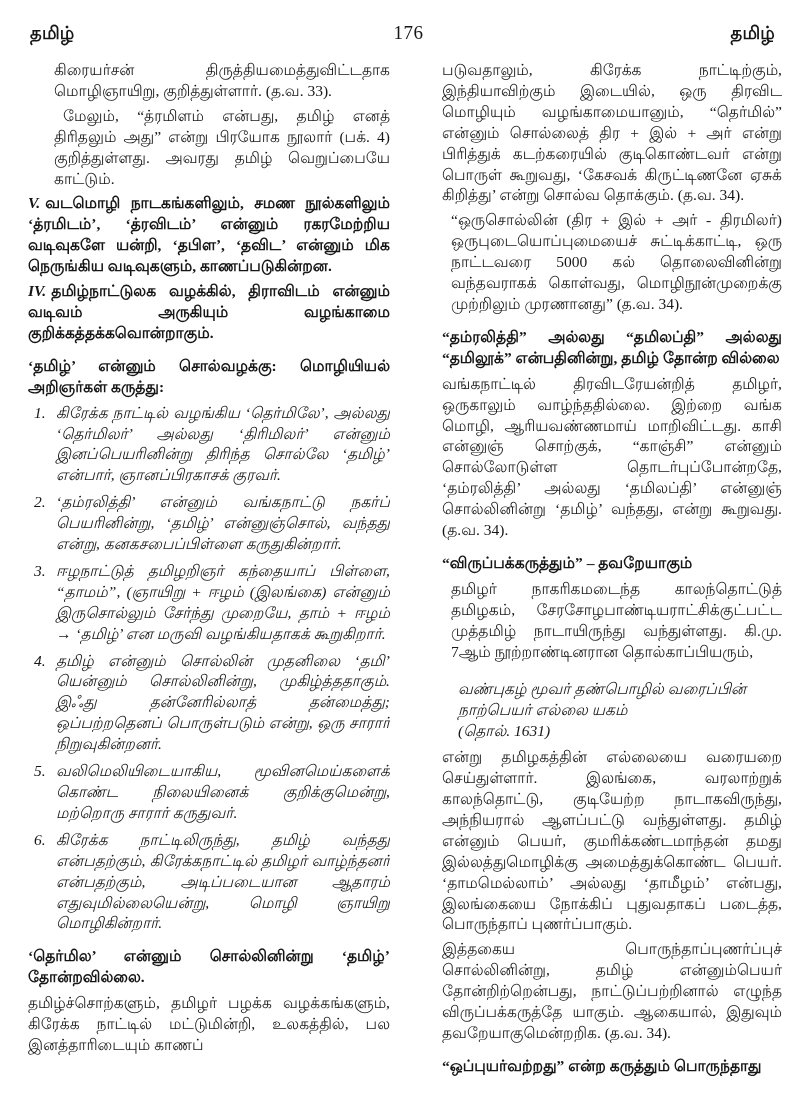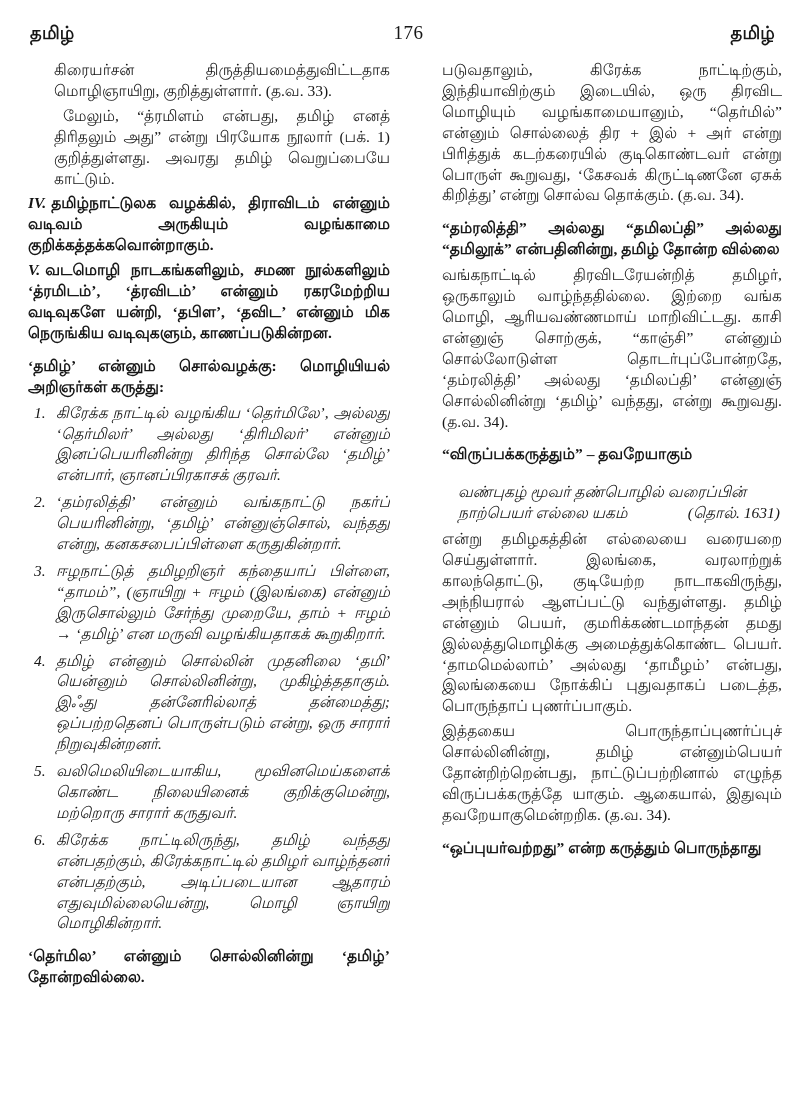--- a/index.html
+++ b/index.html
@@ -72,40 +72,41 @@
     text-align:justify;
   }
 
   .verse{
     font-style:italic;
     margin:17px 0 5px 16px;
   }
   .verse-row{
     display:flex; justify-content:space-between;
     padding-right:2px;
+    flex-direction:column;
   }
   .verse .cite{ white-space:nowrap; }
 </style>
 </head>
 <body>
 
 <div class="page">
 
   <div class="running-head">
     <span class="head-title">தமிழ்</span>
     <span class="head-page-number">176</span>
     <span class="head-title">தமிழ்</span>
   </div>
 
   <div class="columns">
     <div class="column left">
         <div class="para inset-lg">கிரையர்சன் திருத்தியமைத்துவிட்டதாக மொழிஞாயிறு, குறித்துள்ளார். (த.வ. 33).</div>
-        <div class="para inset-lg indent-first">மேலும், “த்ரமிளம் என்பது, தமிழ் எனத் திரிதலும் அது” என்று பிரயோக நூலார் (பக். 1) குறித்துள்ளது. அவரது தமிழ் வெறுப்பையே காட்டும்.</div>
+        <div class="para inset-lg indent-first">மேலும், “த்ரமிளம் என்பது, தமிழ் எனத் திரிதலும் அது” என்று பிரயோக நூலார் (பக். 4) குறித்துள்ளது. அவரது தமிழ் வெறுப்பையே காட்டும்.</div>
+        <div class="para bold-para"><span class="roman">V.</span><span>வடமொழி நாடகங்களிலும், சமண நூல்களிலும் ‘த்ரமிடம்’, ‘த்ரவிடம்’ என்னும் ரகரமேற்றிய வடிவுகளே யன்றி, ‘தபிள’, ‘தவிட’ என்னும் மிக நெருங்கிய வடிவுகளும், காணப்படுகின்றன.</span></div>
         <div class="para bold-para"><span class="roman">IV.</span><span>தமிழ்நாட்டுலக வழக்கில், திராவிடம் என்னும் வடிவம் அருகியும் வழங்காமை குறிக்கத்தக்கவொன்றாகும்.</span></div>
-        <div class="para bold-para"><span class="roman">V.</span><span>வடமொழி நாடகங்களிலும், சமண நூல்களிலும் ‘த்ரமிடம்’, ‘த்ரவிடம்’ என்னும் ரகரமேற்றிய வடிவுகளே யன்றி, ‘தபிள’, ‘தவிட’ என்னும் மிக நெருங்கிய வடிவுகளும், காணப்படுகின்றன.</span></div>
         <div class="heading">‘தமிழ்’ என்னும் சொல்வழக்கு: மொழியியல் அறிஞர்கள் கருத்து:</div>
         <div class="list-item">
           <span class="marker">1.</span>
           <span class="li-text">கிரேக்க நாட்டில் வழங்கிய ‘தெர்மிலே’, அல்லது ‘தெர்மிலர்’ அல்லது ‘திரிமிலர்’ என்னும் இனப்பெயரினின்று திரிந்த சொல்லே ‘தமிழ்’ என்பார், ஞானப்பிரகாசக் குரவர்.</span>
         </div>
         <div class="list-item">
           <span class="marker">2.</span>
           <span class="li-text">‘தம்ரலித்தி’ என்னும் வங்கநாட்டு நகர்ப் பெயரினின்று, ‘தமிழ்’ என்னுஞ்சொல், வந்தது என்று, கனகசபைப்பிள்ளை கருதுகின்றார்.</span>
         </div>
         <div class="list-item">
@@ -118,26 +119,29 @@
         </div>
         <div class="list-item">
           <span class="marker">5.</span>
           <span class="li-text">வலிமெலியிடையாகிய, மூவினமெய்களைக் கொண்ட நிலையினைக் குறிக்குமென்று, மற்றொரு சாரார் கருதுவர்.</span>
         </div>
         <div class="list-item">
           <span class="marker">6.</span>
           <span class="li-text">கிரேக்க நாட்டிலிருந்து, தமிழ் வந்தது என்பதற்கும், கிரேக்கநாட்டில் தமிழர் வாழ்ந்தனர் என்பதற்கும், அடிப்படையான ஆதாரம் எதுவுமில்லையென்று, மொழி ஞாயிறு மொழிகின்றார்.</span>
         </div>
         <div class="heading">‘தெர்மில’ என்னும் சொல்லினின்று ‘தமிழ்’ தோன்றவில்லை.</div>
+        <div class="para">தமிழ்ச்சொற்களும், தமிழர் பழக்க வழக்கங்களும், கிரேக்க நாட்டில் மட்டுமின்றி, உலகத்தில், பல இனத்தாரிடையும் காணப்</div>
       </div>
     <div class="column right">
         <div class="para">படுவதாலும், கிரேக்க நாட்டிற்கும், இந்தியாவிற்கும் இடையில், ஒரு திரவிட மொழியும் வழங்காமையானும், “தெர்மில்” என்னும் சொல்லைத் திர + இல் + அர் என்று பிரித்துக் கடற்கரையில் குடிகொண்டவர் என்று பொருள் கூறுவது, ‘கேசவக் கிருட்டிணனே ஏசுக் கிறித்து’ என்று சொல்வ தொக்கும். (த.வ. 34).</div>
+        <div class="para inset-sm">“ஒருசொல்லின் (திர + இல் + அர் - திரமிலர்) ஒருபுடையொப்புமையைச் சுட்டிக்காட்டி, ஒரு நாட்டவரை 5000 கல் தொலைவினின்று வந்தவராகக் கொள்வது, மொழிநூன்முறைக்கு முற்றிலும் முரணானது” (த.வ. 34).</div>
         <div class="heading">“தம்ரலித்தி” அல்லது “தமிலப்தி” அல்லது “தமிலூக்” என்பதினின்று, தமிழ் தோன்ற வில்லை</div>
         <div class="para">வங்கநாட்டில் திரவிடரேயன்றித் தமிழர், ஒருகாலும் வாழ்ந்ததில்லை. இற்றை வங்க மொழி, ஆரியவண்ணமாய் மாறிவிட்டது. காசி என்னுஞ் சொற்குக், “காஞ்சி” என்னும் சொல்லோடுள்ள தொடர்புப்போன்றதே, ‘தம்ரலித்தி’ அல்லது ‘தமிலப்தி’ என்னுஞ் சொல்லினின்று ‘தமிழ்’ வந்தது, என்று கூறுவது. (த.வ. 34).</div>
         <div class="heading">“விருப்பக்கருத்தும்” – தவறேயாகும்</div>
+        <div class="para inset-sm">தமிழர் நாகரிகமடைந்த காலந்தொட்டுத் தமிழகம், சேரசோழபாண்டியராட்சிக்குட்பட்ட முத்தமிழ் நாடாயிருந்து வந்துள்ளது. கி.மு. 7ஆம் நூற்றாண்டினரான தொல்காப்பியரும்,</div>
         <div class="verse">
           <div>வண்புகழ் மூவர் தண்பொழில் வரைப்பின்</div>
           <div class="verse-row">
             <span>நாற்பெயர் எல்லை யகம்</span>
             <span class="cite">(தொல். 1631)</span>
           </div>
         </div>
         <div class="para">என்று தமிழகத்தின் எல்லையை வரையறை செய்துள்ளார். இலங்கை, வரலாற்றுக் காலந்தொட்டு, குடியேற்ற நாடாகவிருந்து, அந்நியரால் ஆளப்பட்டு வந்துள்ளது. தமிழ் என்னும் பெயர், குமரிக்கண்டமாந்தன் தமது இல்லத்துமொழிக்கு அமைத்துக்கொண்ட பெயர். ‘தாமமெல்லாம்’ அல்லது ‘தாமீழம்’ என்பது, இலங்கையை நோக்கிப் புதுவதாகப் படைத்த, பொருந்தாப் புணர்ப்பாகும்.</div>
         <div class="para">இத்தகைய பொருந்தாப்புணர்ப்புச் சொல்லினின்று, தமிழ் என்னும்பெயர் தோன்றிற்றென்பது, நாட்டுப்பற்றினால் எழுந்த விருப்பக்கருத்தே யாகும். ஆகையால், இதுவும் தவறேயாகுமென்றறிக. (த.வ. 34).</div>
         <div class="heading">“ஒப்புயர்வற்றது” என்ற கருத்தும் பொருந்தாது</div>

